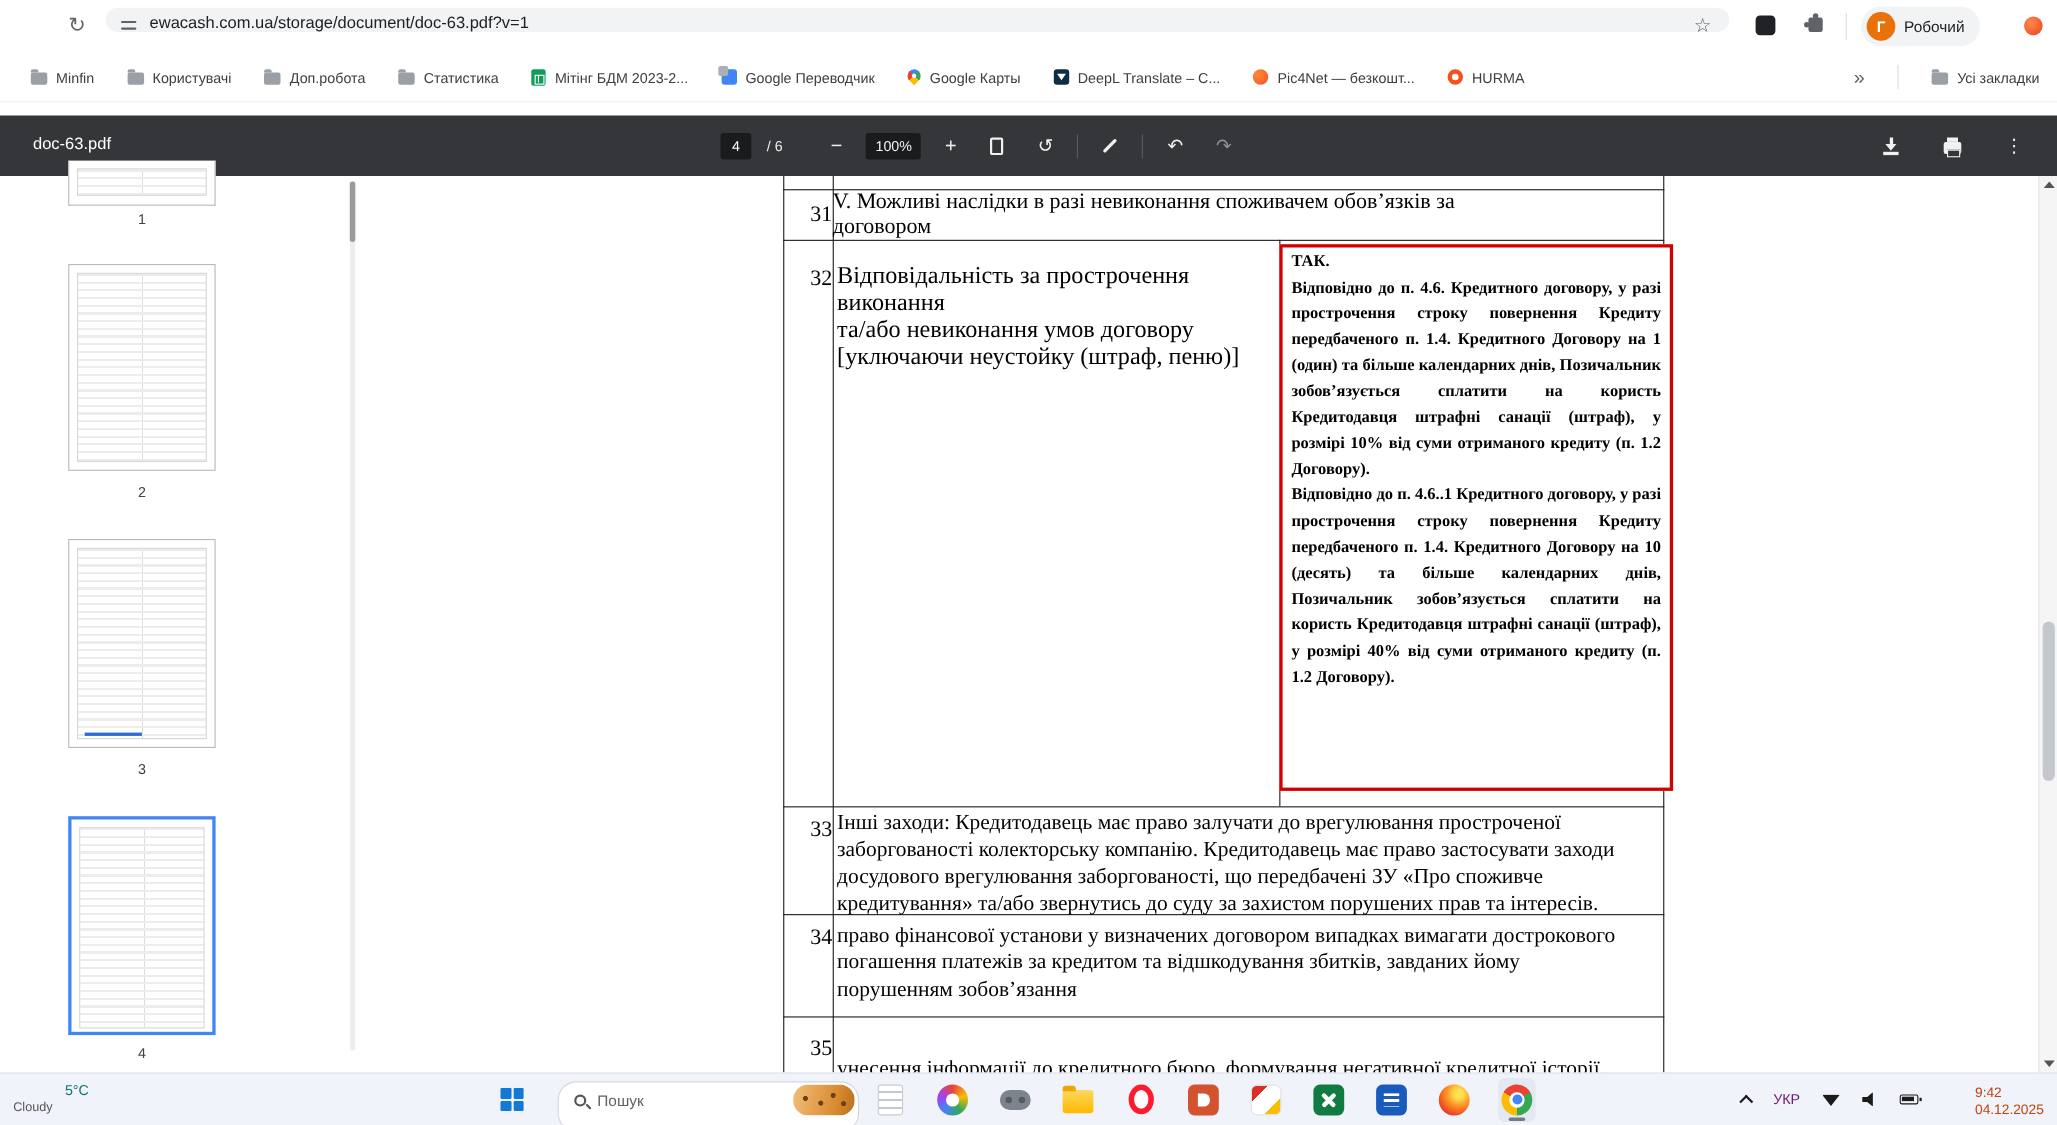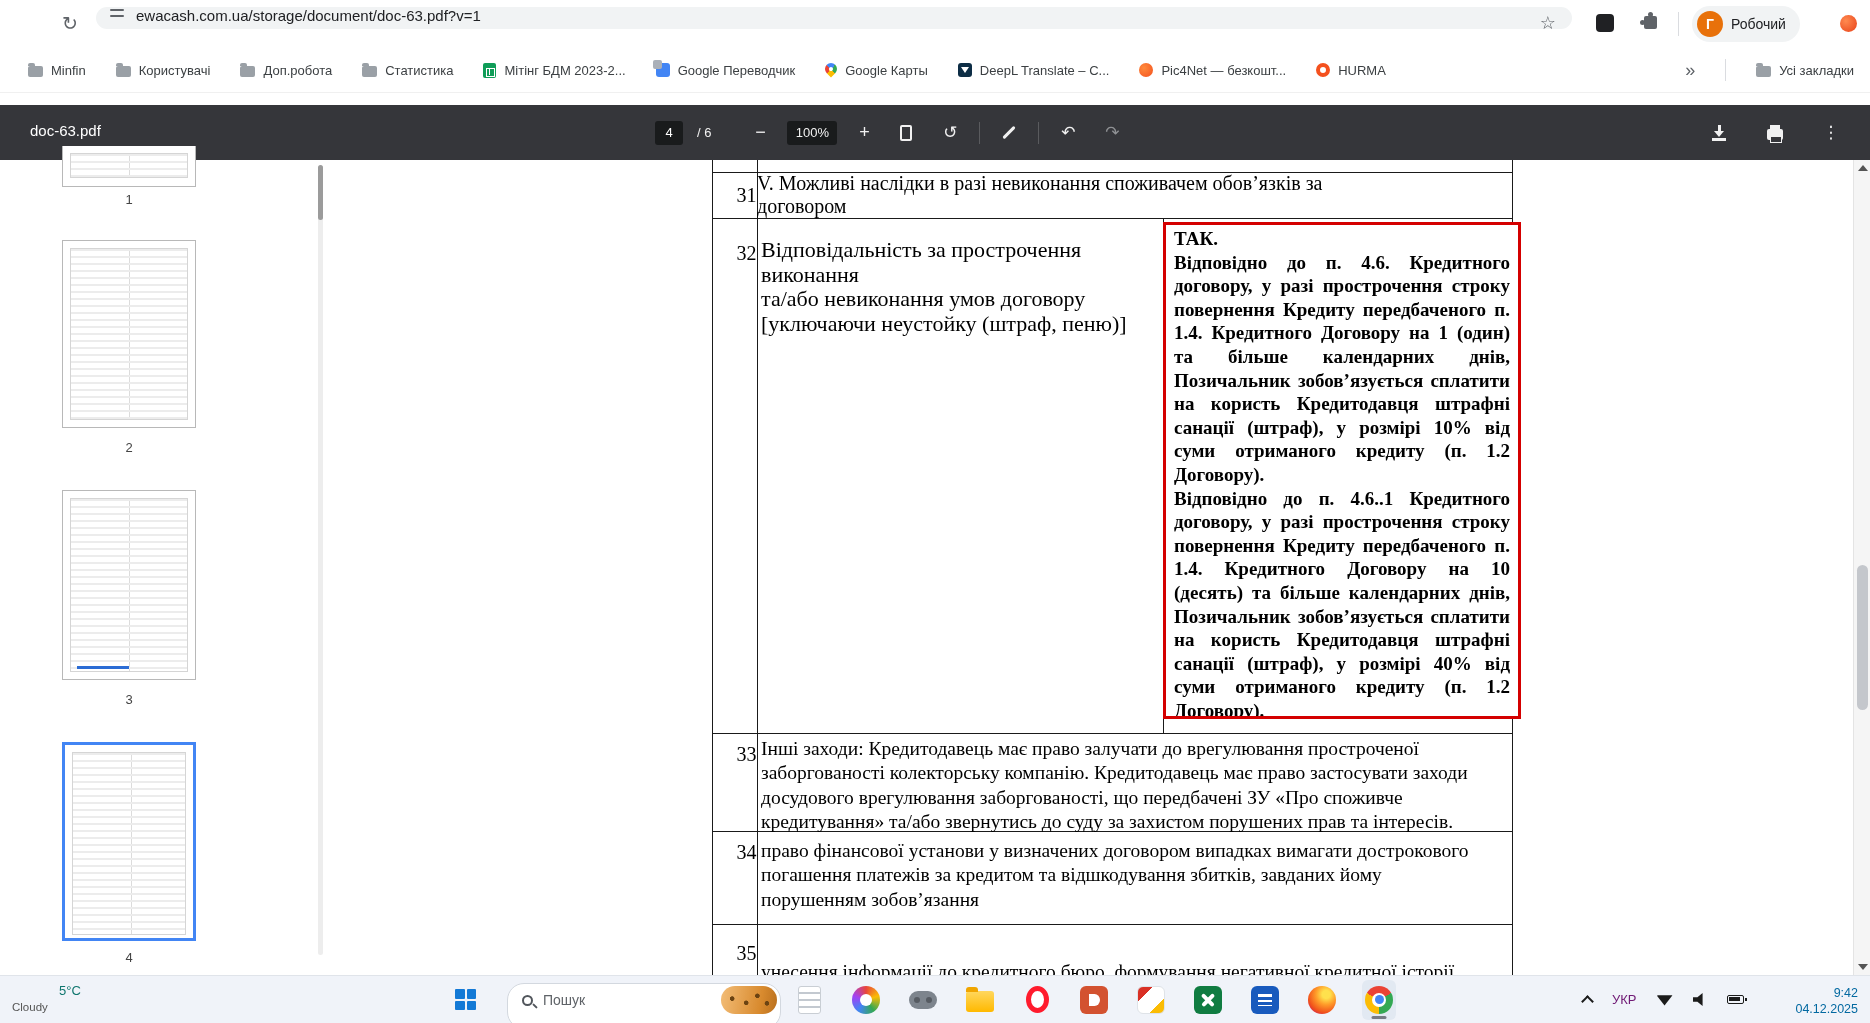--- a/index.html
+++ b/index.html
@@ -2,21 +2,21 @@
 <html><head>
 <meta charset="utf-8">
 <style>
   * { box-sizing: border-box; margin: 0; padding: 0; }
   html,body { width:1870px; height:1023px; overflow:hidden; }
   body { font-family:"Liberation Sans", sans-serif; background:#fff; position:relative; color:#202124; }
 
   
   .topbar { position:absolute; top:0; left:0; right:0; height:48px; background:#fff; display:flex; align-items:center; }
   .reload-btn { position:absolute; left:58px; top:12px; width:24px; height:24px; font-size:19px; color:#5f6368; text-align:center; line-height:24px; cursor:pointer; }
-  .omnibox { position:absolute; left:96px; top:7px; width:1476px; height:22px; background:#f1f3f4; border-radius:17px; display:flex; align-items:flex-start; padding:0 14px; }
+  .omnibox { position:absolute; left:96px; top:7px; width:1476px; height:22px; background:#f1f3f4; border-radius:17px; display:flex; align-items:flex-end; padding:0 14px; }
   .ico-tune { width:14px; height:12px; position:relative; margin-right:12px; }
   .ico-tune::before, .ico-tune::after { content:""; position:absolute; left:0; width:14px; height:2px; background:#5f6368; border-radius:1px; }
   .ico-tune::before { top:2px; } .ico-tune::after { top:8px; }
   .url-text { font-size:15px; color:#202124; white-space:nowrap; }
   .omni-star { position:absolute; right:16px; top:5px; font-size:18px; color:#5f6368; cursor:pointer; }
   .ext-dark { position:absolute; left:1596px; top:14px; width:18px; height:18px; background:#202124; border-radius:4px; }
   .ico-puzzle { position:absolute; left:1644px; top:16px; width:13px; height:13px; background:#5f6368; border-radius:2px; }
   .ico-puzzle::before { content:""; position:absolute; top:-4px; left:4px; width:5px; height:5px; border-radius:50%; background:#5f6368; }
   .ico-puzzle::after { content:""; position:absolute; left:-4px; top:4px; width:5px; height:5px; border-radius:50%; background:#5f6368; }
   .top-sep { position:absolute; left:1678px; top:12px; width:1px; height:24px; background:#dadce0; }
@@ -86,21 +86,21 @@
   
   .page { position:absolute; left:335px; top:0; right:17px; bottom:0; background:#fff; }
   .doc-table { position:absolute; left:377px; top:0; width:801px; height:815px; font-family:"Liberation Serif", serif; color:#000; }
   .vline { position:absolute; top:0; width:1px; height:815px; background:#1a1a1a; }
   .hline { position:absolute; left:0; width:801px; height:1px; background:#1a1a1a; }
   .cell-num { position:absolute; left:0; width:45px; text-align:center; font-size:20px;padding-left:24px; }
   .r31-text { position:absolute; left:45px; top:12px; width:630px; height:46px; display:flex; align-items:center; justify-content:center; font-size:20px; }
   .r32-left { position:absolute; left:49px; top:78px; width:400px; font-size:22px; line-height:24.5px; white-space:pre-line; }
   .v32 { position:absolute; left:451px; top:58px; width:1px; height:515px; background:#1a1a1a; }
   .red-box { position:absolute; left:451px; top:62px; width:358px; height:497px; border:3px solid #d40000; background:#fff; padding:2px 8px; overflow:hidden; }
-  .red-box p { font-size:19px; font-weight:bold; line-height:23.6px; text-align:justify; }
+  .red-box p { font-size:15px; font-weight:bold; line-height:23.6px; text-align:justify; }
   .row-text { position:absolute; left:49px; width:747px; font-size:19.5px; line-height:24.3px; white-space:pre-line; }
 
   
   .vscroll { position:absolute; right:0; top:0; bottom:0; width:17px; background:#f5f5f5; border-left:1px solid #e4e4e4; }
   .tri-up { position:absolute; top:5px; left:3.5px; width:0; height:0; border-left:5px solid transparent; border-right:5px solid transparent; border-bottom:6px solid #545454; }
   .tri-down { position:absolute; bottom:5px; left:3.5px; width:0; height:0; border-left:5px solid transparent; border-right:5px solid transparent; border-top:6px solid #545454; }
   .vthumb { position:absolute; top:405px; left:3px; width:11px; height:145px; background:#c4c7cc; border-radius:6px; }
 
   
   .taskbar { position:absolute; bottom:0; left:0; right:0; height:48px; background:#f0f3f9; border-top:1px solid #e0e4ea; }
@@ -147,21 +147,21 @@
   .ic-chrome::before { content:""; position:absolute; left:7px; top:7px; width:14px; height:14px; border-radius:50%; background:#fff; }
   .ic-chrome::after { content:""; position:absolute; left:9.5px; top:9.5px; width:9px; height:9px; border-radius:50%; background:#4285f4; }
   .tray { position:absolute; left:1583px; top:0; bottom:0; display:flex; align-items:center; gap:20px; }
   .chev { width:9px; height:9px; border-left:2px solid #1b1b1b; border-top:2px solid #1b1b1b; transform:rotate(45deg); margin-top:4px; cursor:pointer; }
   .lang { font-size:13px; color:#701a75; cursor:pointer; }
   .ico-wifi { width:16px; height:12px; background:#1b1b1b; clip-path:polygon(50% 100%, 0 15%, 100% 15%); border-radius:3px; cursor:pointer; }
   .ico-vol { width:14px; height:13px; background:#1b1b1b; clip-path:polygon(0 32%, 35% 32%, 72% 0, 72% 100%, 35% 68%, 0 68%); cursor:pointer; }
   .ico-bat { width:17px; height:9px; border:1.5px solid #1b1b1b; border-radius:2px; position:relative; cursor:pointer; }
   .ico-bat::before { content:""; position:absolute; right:-4px; top:1.5px; width:2px; height:3px; background:#1b1b1b; }
   .ico-bat::after { content:""; position:absolute; left:1px; top:1px; width:11px; height:4px; background:#1b1b1b; }
-  .clock { position:absolute; right:12px; top:9px; text-align:right; font-size:12.5px; line-height:1.3; color:#0369a1; cursor:pointer; }
+  .clock { position:absolute; right:12px; top:9px; font-size:12.5px; line-height:1.3; color:#c2410c; cursor:pointer; }
 </style>
 </head>
 <body>
 
 <div class="topbar">
   <span class="reload-btn">↻</span>
   <div class="omnibox">
     <span class="ico-tune"></span>
     <span class="url-text">ewacash.com.ua/storage/document/doc-63.pdf?v=1</span>
     <span class="omni-star">☆</span>

